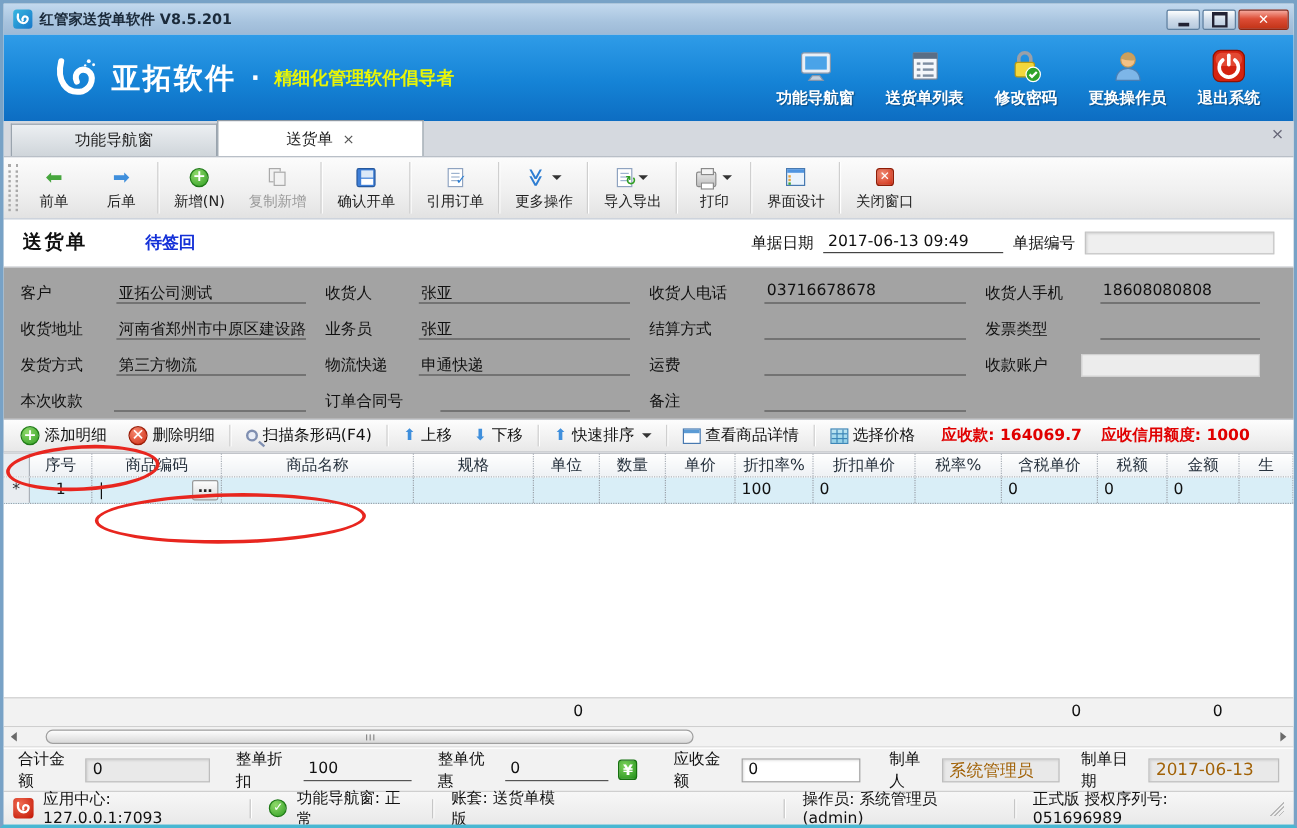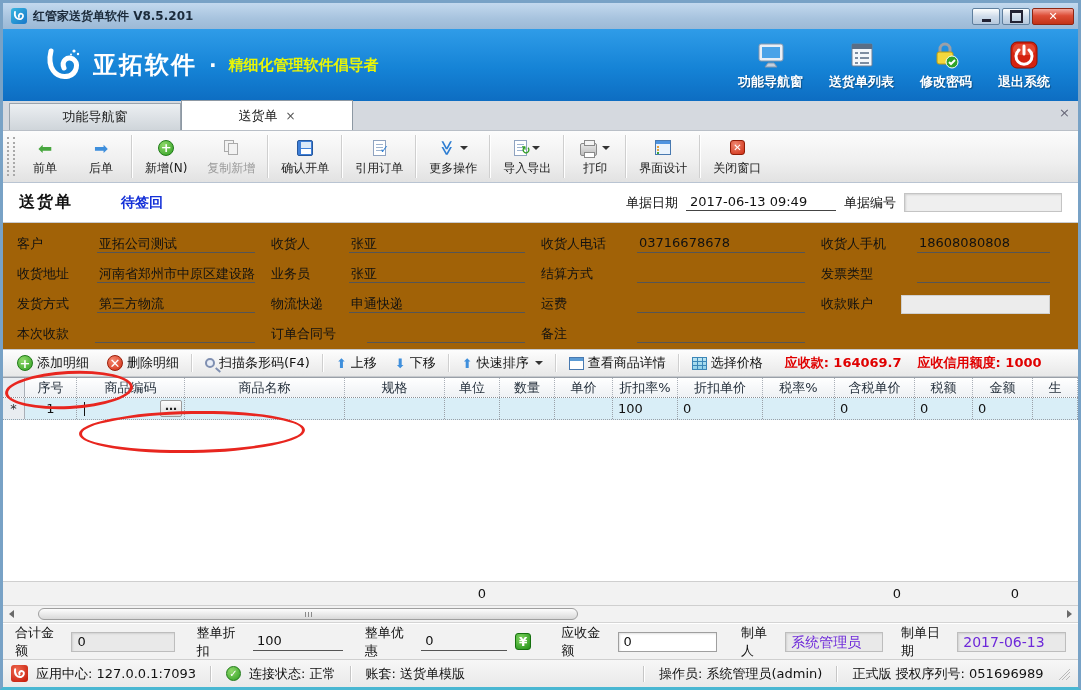--- a/index.html
+++ b/index.html
@@ -104,21 +104,21 @@
   .docheader { height:40px; flex:0 0 40px; background:#fff; display:flex; align-items:center; padding:0 16px; border-bottom:1px solid #c9ccd1; }
   .doc-title { font-size:16px; font-weight:bold; letter-spacing:2px; }
   .doc-status { margin-left:48px; font-size:14px; font-weight:bold; color:#1531d8; }
   .doc-right { margin-left:auto; display:flex; align-items:center; gap:8px; }
   .flabel { color:#111; font-size:13px; }
   .udate { min-width:150px; border-bottom:1px solid #444; font-size:13px; padding:0 4px 1px; }
   .sunken { background:#efefef; border:1px solid #c4c4c4; box-shadow:inset 1px 1px 2px rgba(0,0,0,.12); height:19px; }
   .doc-no { width:158px; }
 
   
-  .formarea { height:126px; flex:0 0 126px; background:#a16207; padding:6px 14px 0; display:grid;
+  .formarea { height:126px; flex:0 0 126px; background:#a3a3a3; padding:6px 14px 0; display:grid;
               grid-template-columns:252px 268px 278px 1fr; grid-auto-rows:30px; column-gap:2px; }
   .fgroup { display:flex; align-items:center; }
   .fgroup .flab { font-size:13px; white-space:nowrap; }
   .fgroup .fval { flex:1; margin-left:8px; margin-right:14px; border-bottom:1px solid #555; font-size:13px; padding:0 2px 1px; height:18px; white-space:nowrap; overflow:hidden; }
   .fgroup .fval.gray { border-bottom:none; background:#ececec; border:1px solid #d0d0d0; height:19px; }
   .c1 .flab{width:72px;} .c2 .flab{width:70px;} .c3 .flab{width:88px;} .c4 .flab{width:88px;}
 
   
   .detailbar { height:28px; flex:0 0 28px; background:linear-gradient(180deg,#fdfdfd,#e8e8e8); border-top:1px solid #c6c9cd;
                border-bottom:1px solid #c6c9cd; display:flex; align-items:center; padding-left:8px; gap:6px; font-size:13px; }
@@ -154,21 +154,21 @@
   .strack { flex:1; height:100%; position:relative; }
   .sthumb { position:absolute; left:18px; top:2px; height:12px; width:540px; background:linear-gradient(180deg,#fdfdfd,#d9d9d9);
             border:1px solid #9f9f9f; border-radius:6px; }
   .sthumb::after { content:""; position:absolute; left:50%; top:3px; width:1px; height:5px; background:#8a8a8a; box-shadow:-3px 0 0 #8a8a8a,3px 0 0 #8a8a8a; }
 
   
   .summary { height:36px; flex:0 0 36px; background:#f2f2f2; border-top:1px solid #fff; display:flex; align-items:center; padding:0 12px; gap:8px; font-size:13px; }
   .sum-field { border-bottom:1px solid #555; padding:0 4px 1px; font-size:13px; height:18px; }
   .sum-sunken { background:#e9e9e9; border:1px solid #bdbdbd; box-shadow:inset 1px 1px 2px rgba(0,0,0,.1); height:20px; padding:1px 5px; }
   .sum-box { background:#fff; border:1px solid #9f9f9f; box-shadow:inset 1px 1px 2px rgba(0,0,0,.12); height:20px; padding:1px 5px; }
-  .graytext { color:#6d28d9; }
+  .graytext { color:#a16207; }
   .yen-btn { width:17px; height:17px; border-radius:3px; background:radial-gradient(circle at 35% 30%,#7fd45f,#1f8f16); border:1px solid #15700e;
              color:#fff; font-weight:bold; font-size:12px; display:flex; align-items:center; justify-content:center; cursor:pointer; }
 
   
   .statusbar { height:28px; flex:0 0 28px; margin-top:auto; background:linear-gradient(180deg,#f7f7f7,#e9e9e9); border-top:1px solid #cfcfcf;
                display:flex; align-items:center; padding:0 8px; gap:8px; font-size:13px; }
   .ssep { width:0; border-left:1px solid #c6c6c6; border-right:1px solid #fff; height:16px; margin:0 6px; }
   .slogo { width:17px; height:17px; border-radius:3px; background:radial-gradient(circle at 35% 30%,#ef6a50,#c21403); position:relative; }
   .slogo svg { position:absolute; inset:2px; }
   .schk { width:15px; height:15px; border-radius:50%; background:radial-gradient(circle at 35% 30%,#8fd96a,#2f9e22); border:1px solid #1f7a17;
@@ -243,20 +243,30 @@
       <div class="ban-btn">
         <span class="bico">
           <svg width="30" height="30" viewBox="0 0 30 30">
               <path d="M9 13 v-4 a5 5 0 0 1 10 0 v4" fill="none" stroke="#9aa0a8" stroke-width="3"></path>
               <rect x="6" y="12" width="16" height="12" rx="2" fill="#f3d73c" stroke="#b89a12"></rect>
               <circle cx="21" cy="22" r="6" fill="#2fa32a" stroke="#fff"></circle>
               <path d="M18 22 l2 2 l4 -4" fill="none" stroke="#fff" stroke-width="2"></path>
             </svg>
         </span>
         <span class="blabel">修改密码</span>
+      </div>
+      <div class="ban-btn">
+        <span class="bico">
+          <svg width="28" height="28" viewBox="0 0 28 28">
+              <circle cx="14" cy="9" r="6" fill="#f2c186" stroke="#c99650"></circle>
+              <path d="M14 3 a6 6 0 0 1 6 6 c-4 1 -9 0 -12 -1 a6 6 0 0 1 6 -5z" fill="#caa05e"></path>
+              <path d="M4 26 c0 -7 5 -10 10 -10 s10 3 10 10 z" fill="#7db6e8" stroke="#4a7fb4"></path>
+            </svg>
+        </span>
+        <span class="blabel">更换操作员</span>
       </div>
       <div class="ban-btn">
         <span class="bico">
           <svg width="30" height="30" viewBox="0 0 30 30">
               <rect x="2" y="2" width="26" height="26" rx="6" fill="#d42310" stroke="#8f1203"></rect>
               <rect x="4" y="4" width="22" height="11" rx="5" fill="#ef6a50" opacity="0.55"></rect>
               <path d="M10 10 a8 8 0 1 0 10 0" fill="none" stroke="#fff" stroke-width="3" stroke-linecap="round"></path>
               <line x1="15" y1="6" x2="15" y2="14" stroke="#fff" stroke-width="3" stroke-linecap="round"></line>
             </svg>
         </span>
@@ -569,21 +579,21 @@
 
   <div class="statusbar">
     <span class="slogo">
       <svg viewBox="0 0 12 12">
           <path d="M2 2 C1 7 4 10 8 9 C10 8 11 5 9 4 C7 3 5 5 6 7" fill="none" stroke="#fff" stroke-width="1.8" stroke-linecap="round"></path>
         </svg>
     </span>
     <span>应用中心: 127.0.0.1:7093</span>
     <span class="ssep"></span>
     <span class="schk"></span>
-    <span>连接状态: 正常</span>
+    <span>功能导航窗: 正常</span>
     <span class="ssep"></span>
     <span>账套: 送货单模版</span>
     <span class="ssep" style="margin-left:170px;"></span>
     <span>操作员: 系统管理员(admin)</span>
     <span class="ssep"></span>
     <span>正式版 授权序列号: 051696989</span>
     <span class="resize-grip"></span>
   </div>
 
   <div class="annot annot1"></div>

